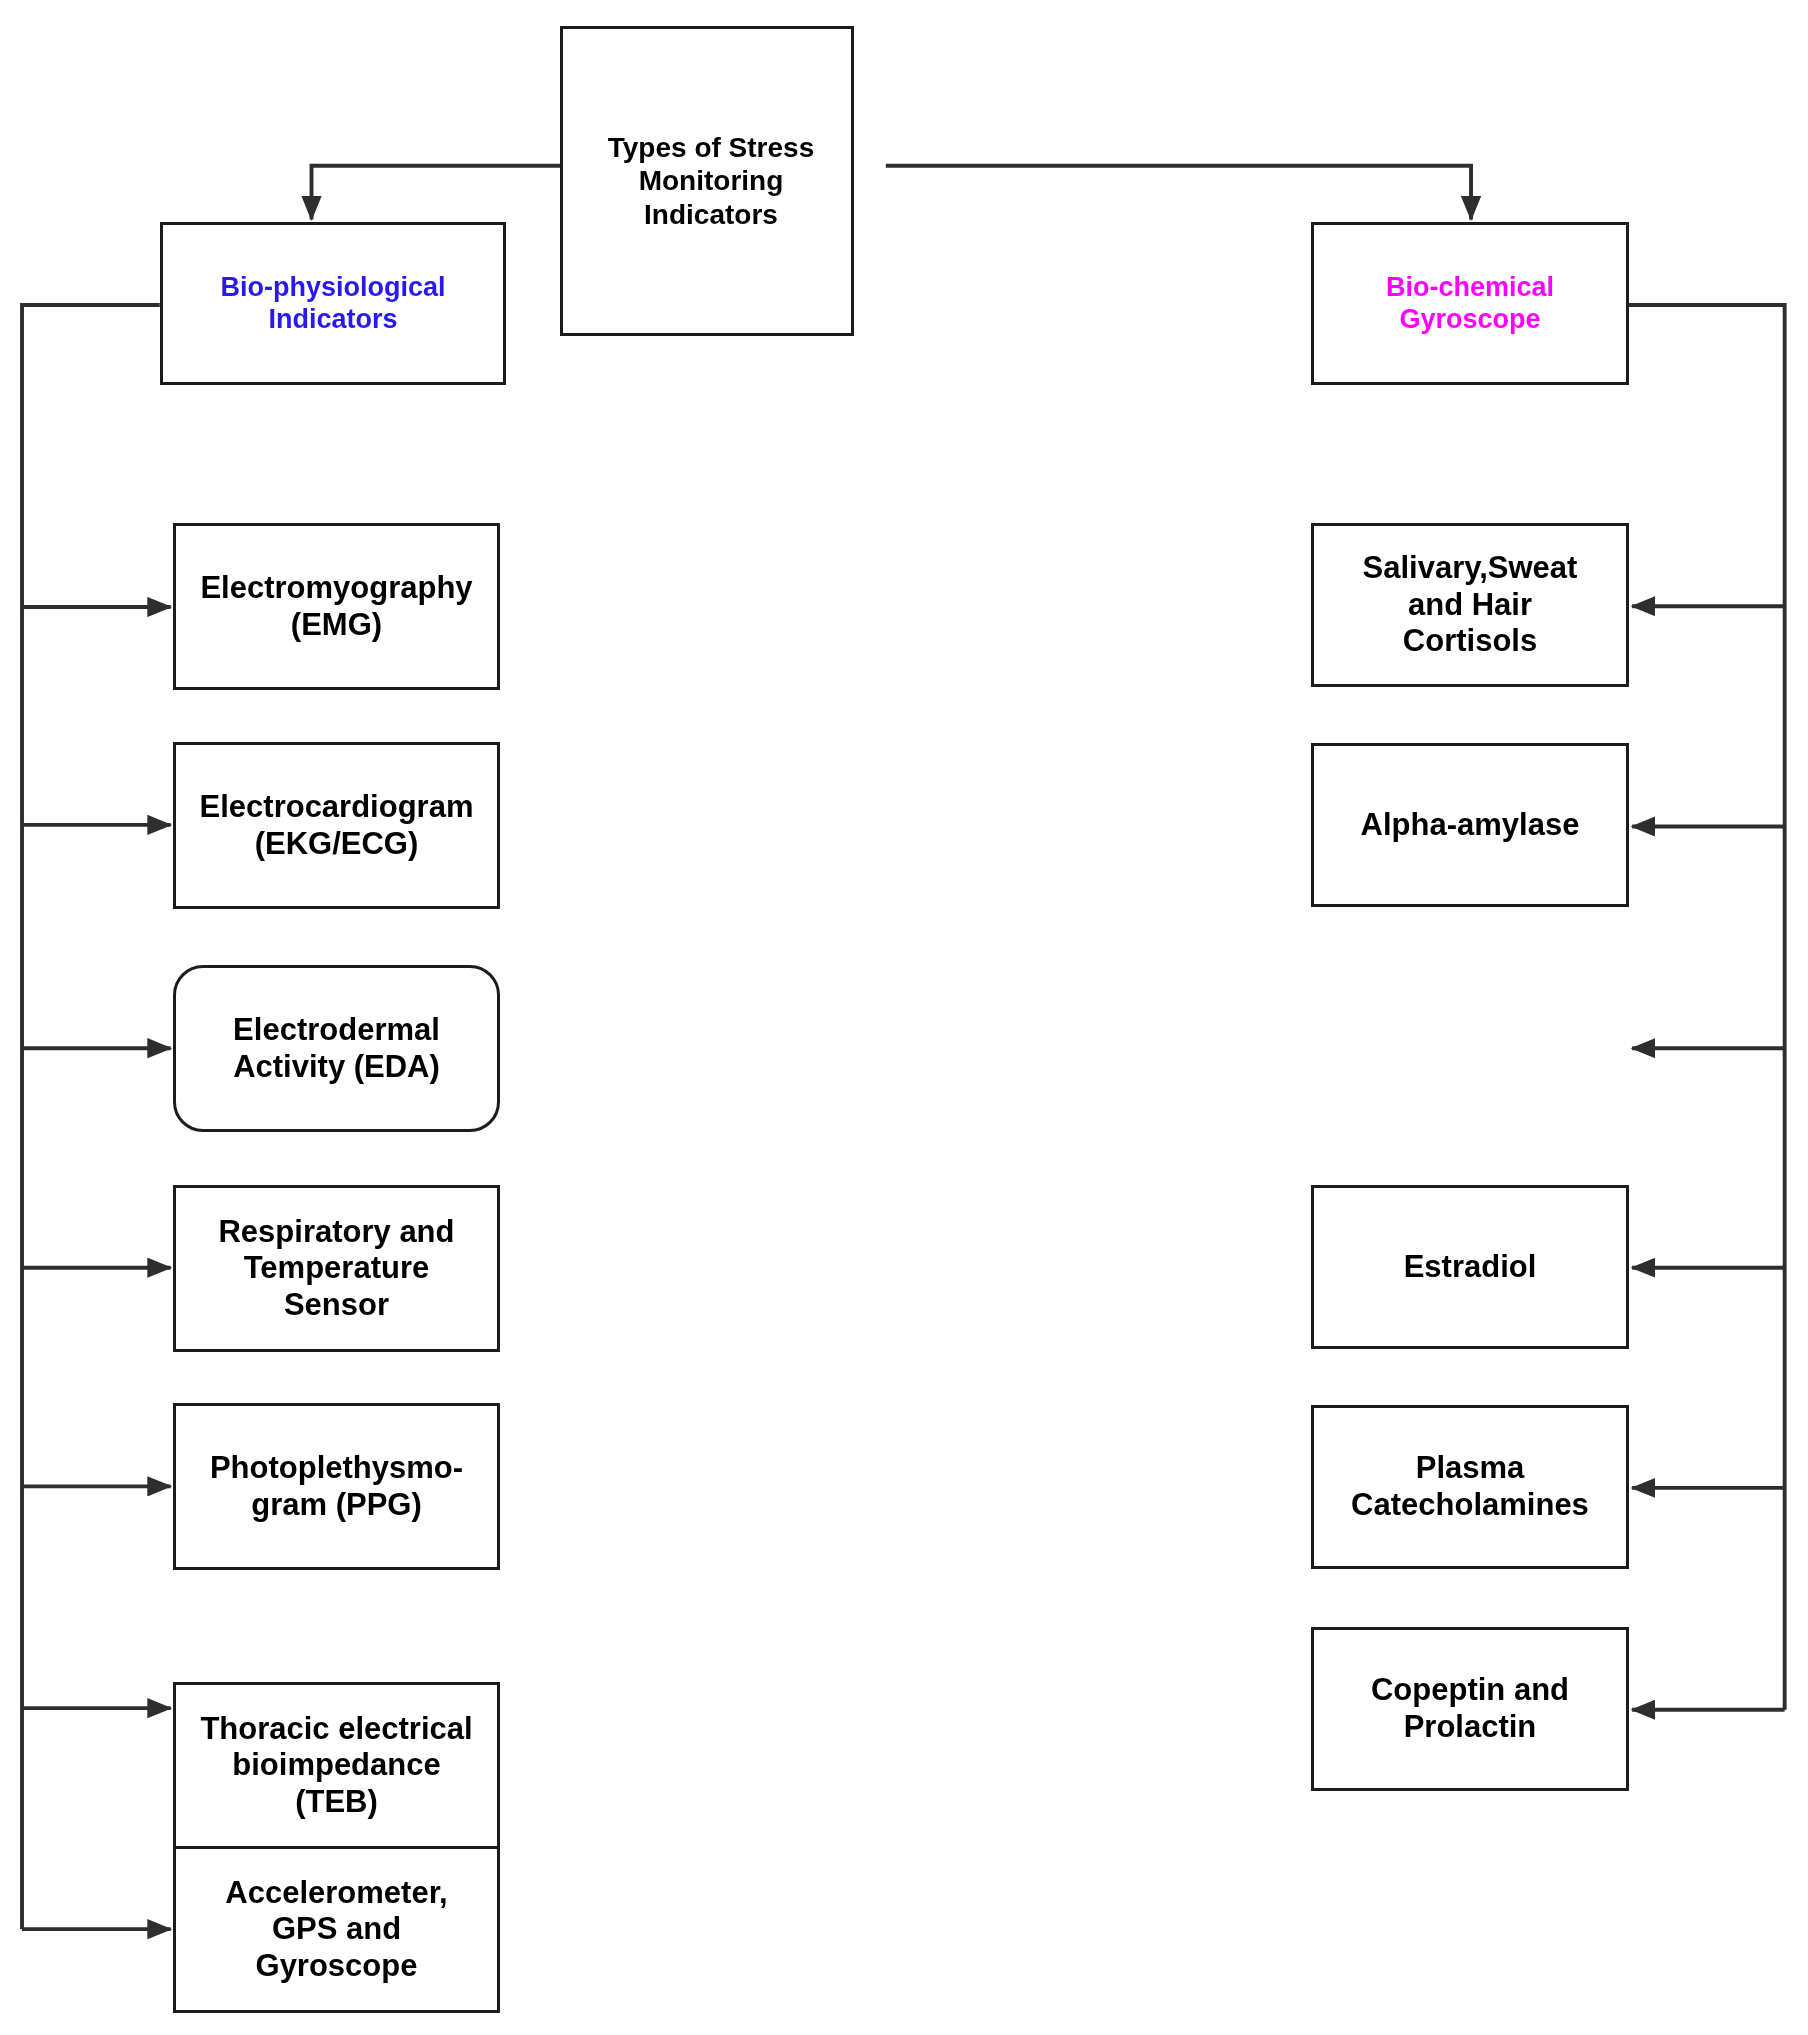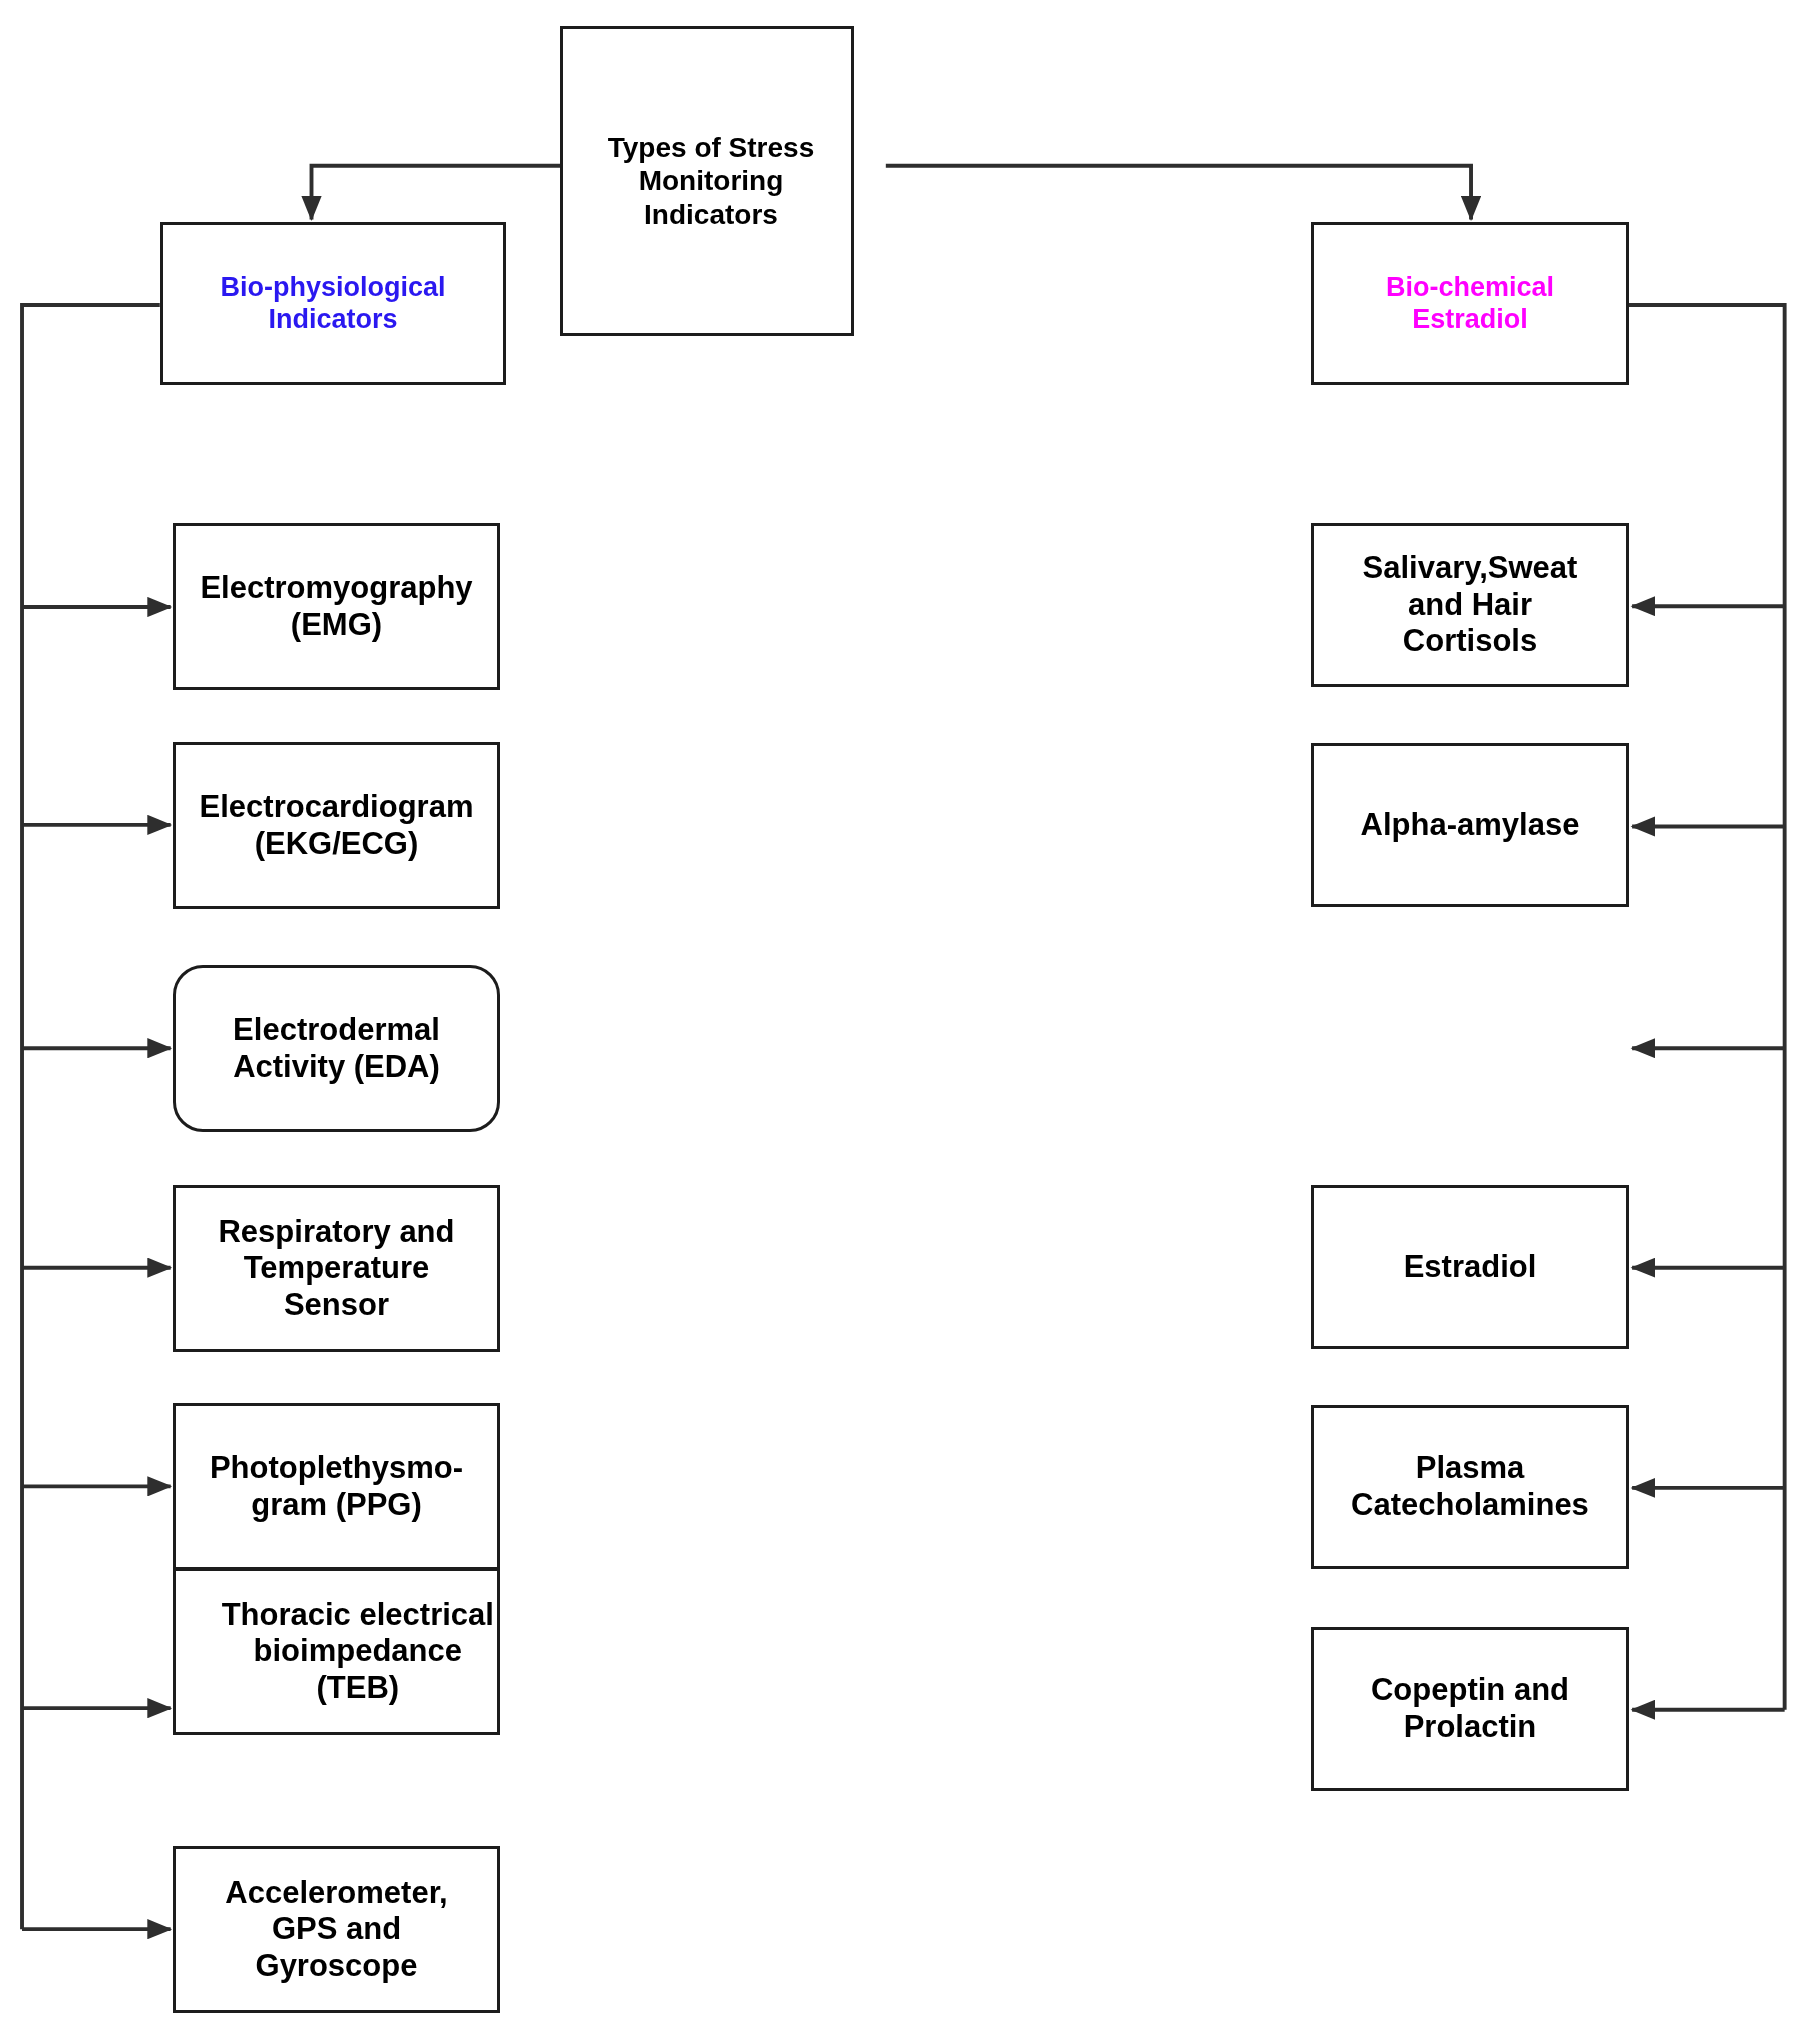--- a/index.html
+++ b/index.html
@@ -75,21 +75,21 @@
     <div class="boxlabel">Types of Stress
 Monitoring Indicators</div>
   </div>
 
   <div class="node header-box lhead" style="border-color: rgb(28, 28, 28);">
     <div class="boxlabel" id="left-header-label" style="color: rgb(42, 24, 240);">Bio-physiological
 Indicators</div>
   </div>
   <div class="node header-box rhead" style="border-color: rgb(28, 28, 28);">
     <div class="boxlabel" id="right-header-label" style="color: rgb(255, 0, 255);">Bio-chemical
-Estradiol</div>
+Gyroscope</div>
   </div>
 
   <div class="node item" style="top: 523px; border-color: rgb(28, 28, 28);">
     <div class="boxlabel">Electromyography
 (EMG)</div>
   </div>
   <div class="node item" style="top: 742px; border-color: rgb(28, 28, 28);">
     <div class="boxlabel">Electrocardiogram
 (EKG/ECG)</div>
   </div>
@@ -99,21 +99,21 @@
   </div>
   <div class="node item" style="top: 1185px; border-color: rgb(28, 28, 28);">
     <div class="boxlabel">Respiratory and
 Temperature
 Sensor</div>
   </div>
   <div class="node item" style="top: 1403px; border-color: rgb(28, 28, 28);">
     <div class="boxlabel">Photoplethysmo-
 gram (PPG)</div>
   </div>
-  <div class="node item" style="top: 1568px; border-color: rgb(28, 28, 28); justify-content: flex-end;">
+  <div class="node item" style="top: 1682px; border-color: rgb(28, 28, 28);">
     <div class="boxlabel">Thoracic electrical
 bioimpedance
 (TEB)</div>
   </div>
   <div class="node item" style="top: 1846px; border-color: rgb(28, 28, 28);">
     <div class="boxlabel">Accelerometer,
 GPS and
 Gyroscope</div>
   </div>
 

